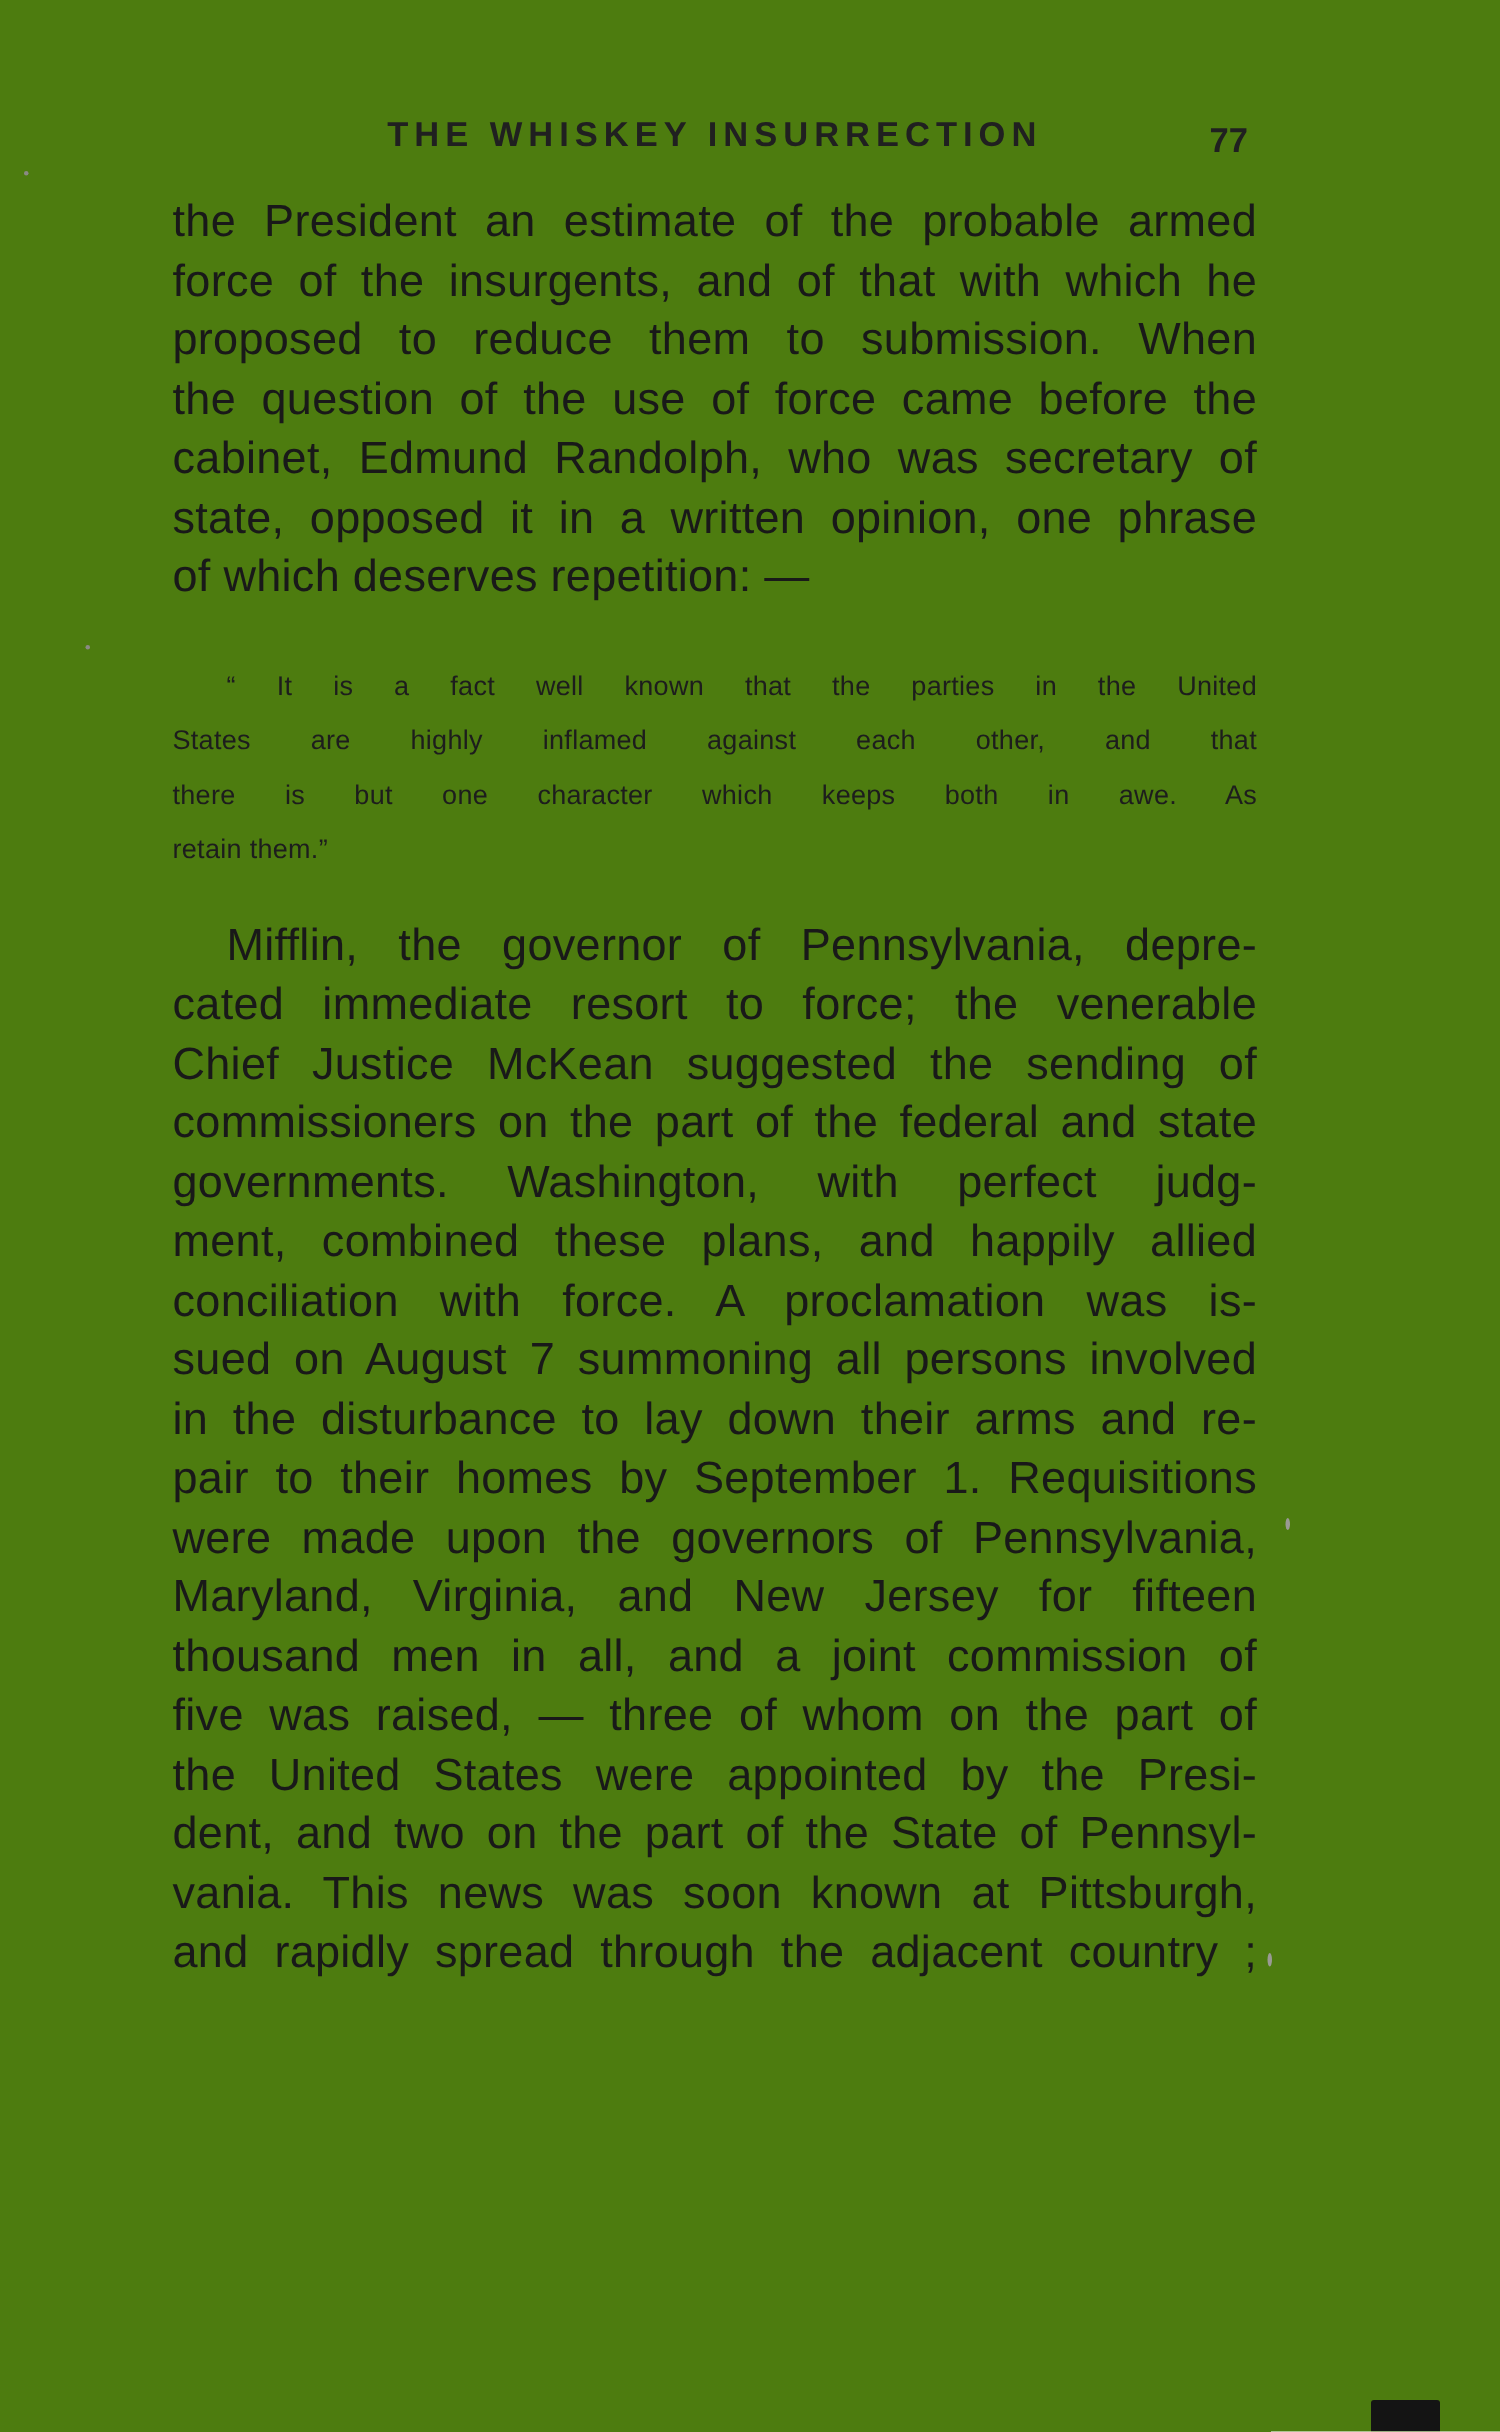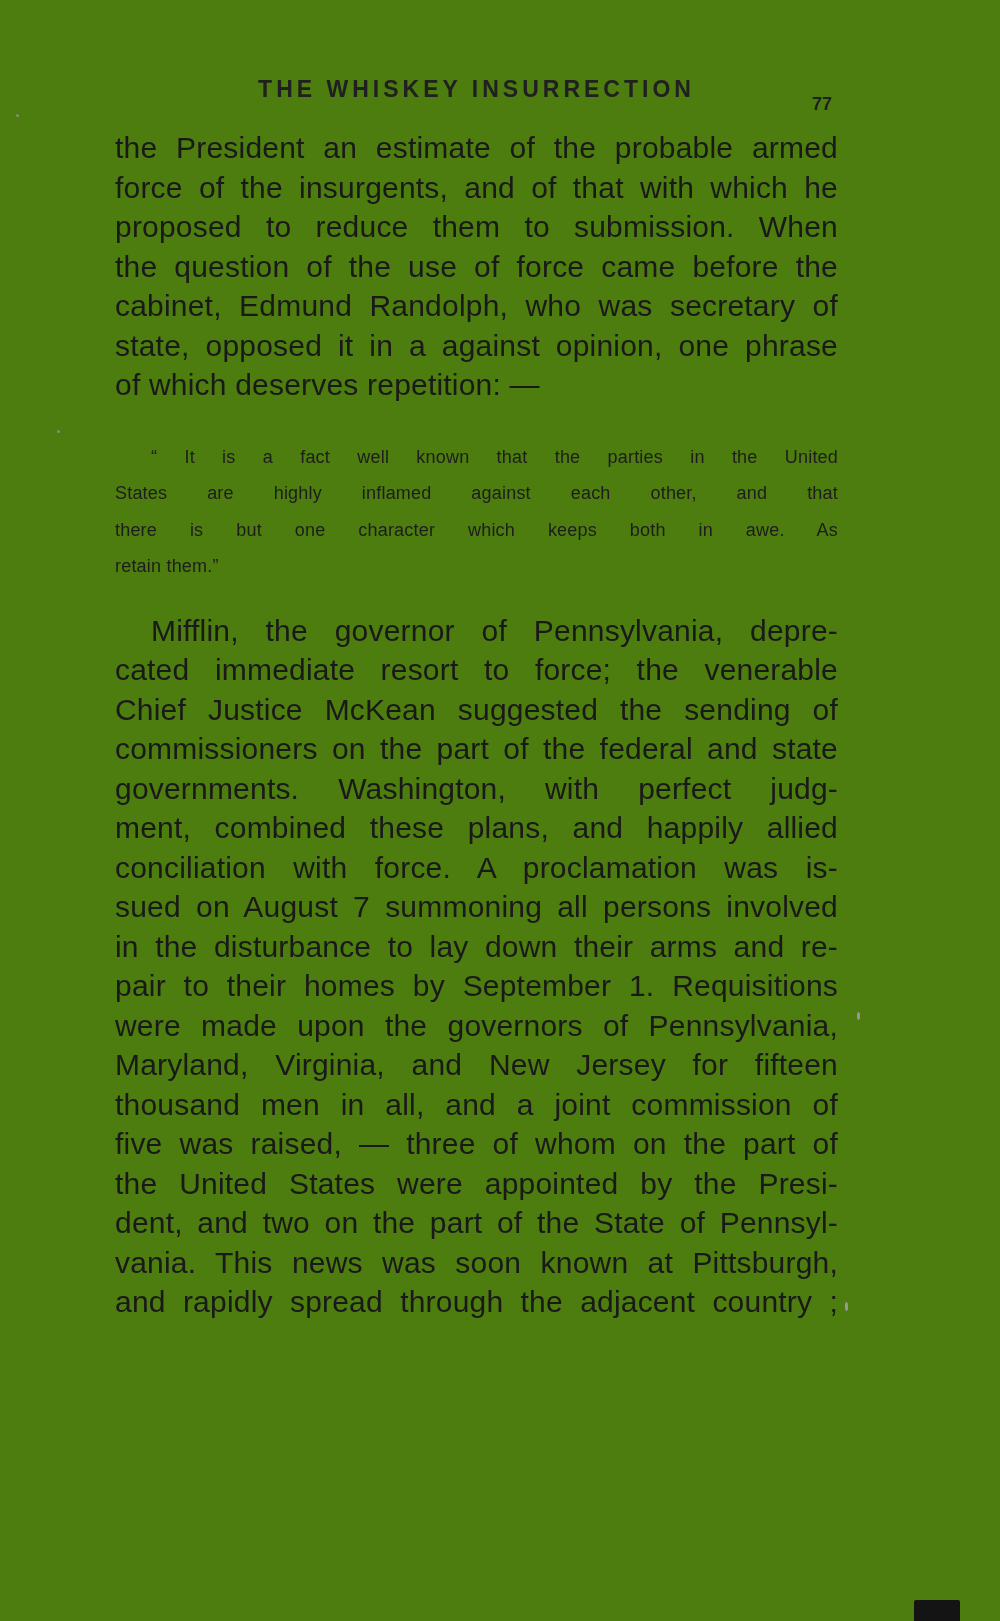--- a/index.html
+++ b/index.html
@@ -27,22 +27,22 @@
   .running-head .title {
     font-size: 23px;
     font-weight: 700;
     letter-spacing: 4px;
     color: #202020;
     white-space: nowrap;
   }
   .running-head .page-number {
     position: absolute;
     right: 6px;
-    top: 18px;
-    font-size: 18px;
+    top: 4px;
+    font-size: 23px;
     font-weight: 700;
     color: #202020;
   }
   .paragraph.body {
     font-size: 30px;
     line-height: 39.5px;
     color: #191919;
   }
   .paragraph.quote {
     font-size: 18px;
@@ -92,21 +92,21 @@
     <span class="page-number">77</span>
   </div>
 
   <div>
       <div class="paragraph body">
         <div class="line">the President an estimate of the probable armed</div>
         <div class="line">force of the insurgents, and of that with which he</div>
         <div class="line">proposed to reduce them to submission.  When</div>
         <div class="line">the question of the use of force came before the</div>
         <div class="line">cabinet, Edmund Randolph, who was secretary of</div>
-        <div class="line">state, opposed it in a against opinion, one phrase</div>
+        <div class="line">state, opposed it in a written opinion, one phrase</div>
         <div class="line last">of which deserves repetition: —</div>
       </div>
       <div class="paragraph quote">
         <div class="line indent">“ It is a fact well known that the parties in the United</div>
         <div class="line">States are highly inflamed against each other, and that</div>
         <div class="line">there is but one character which keeps both in awe.  As</div>
         <div class="line last">retain them.”</div>
       </div>
       <div class="paragraph body">
         <div class="line indent">Mifflin, the governor of Pennsylvania, depre-</div>

